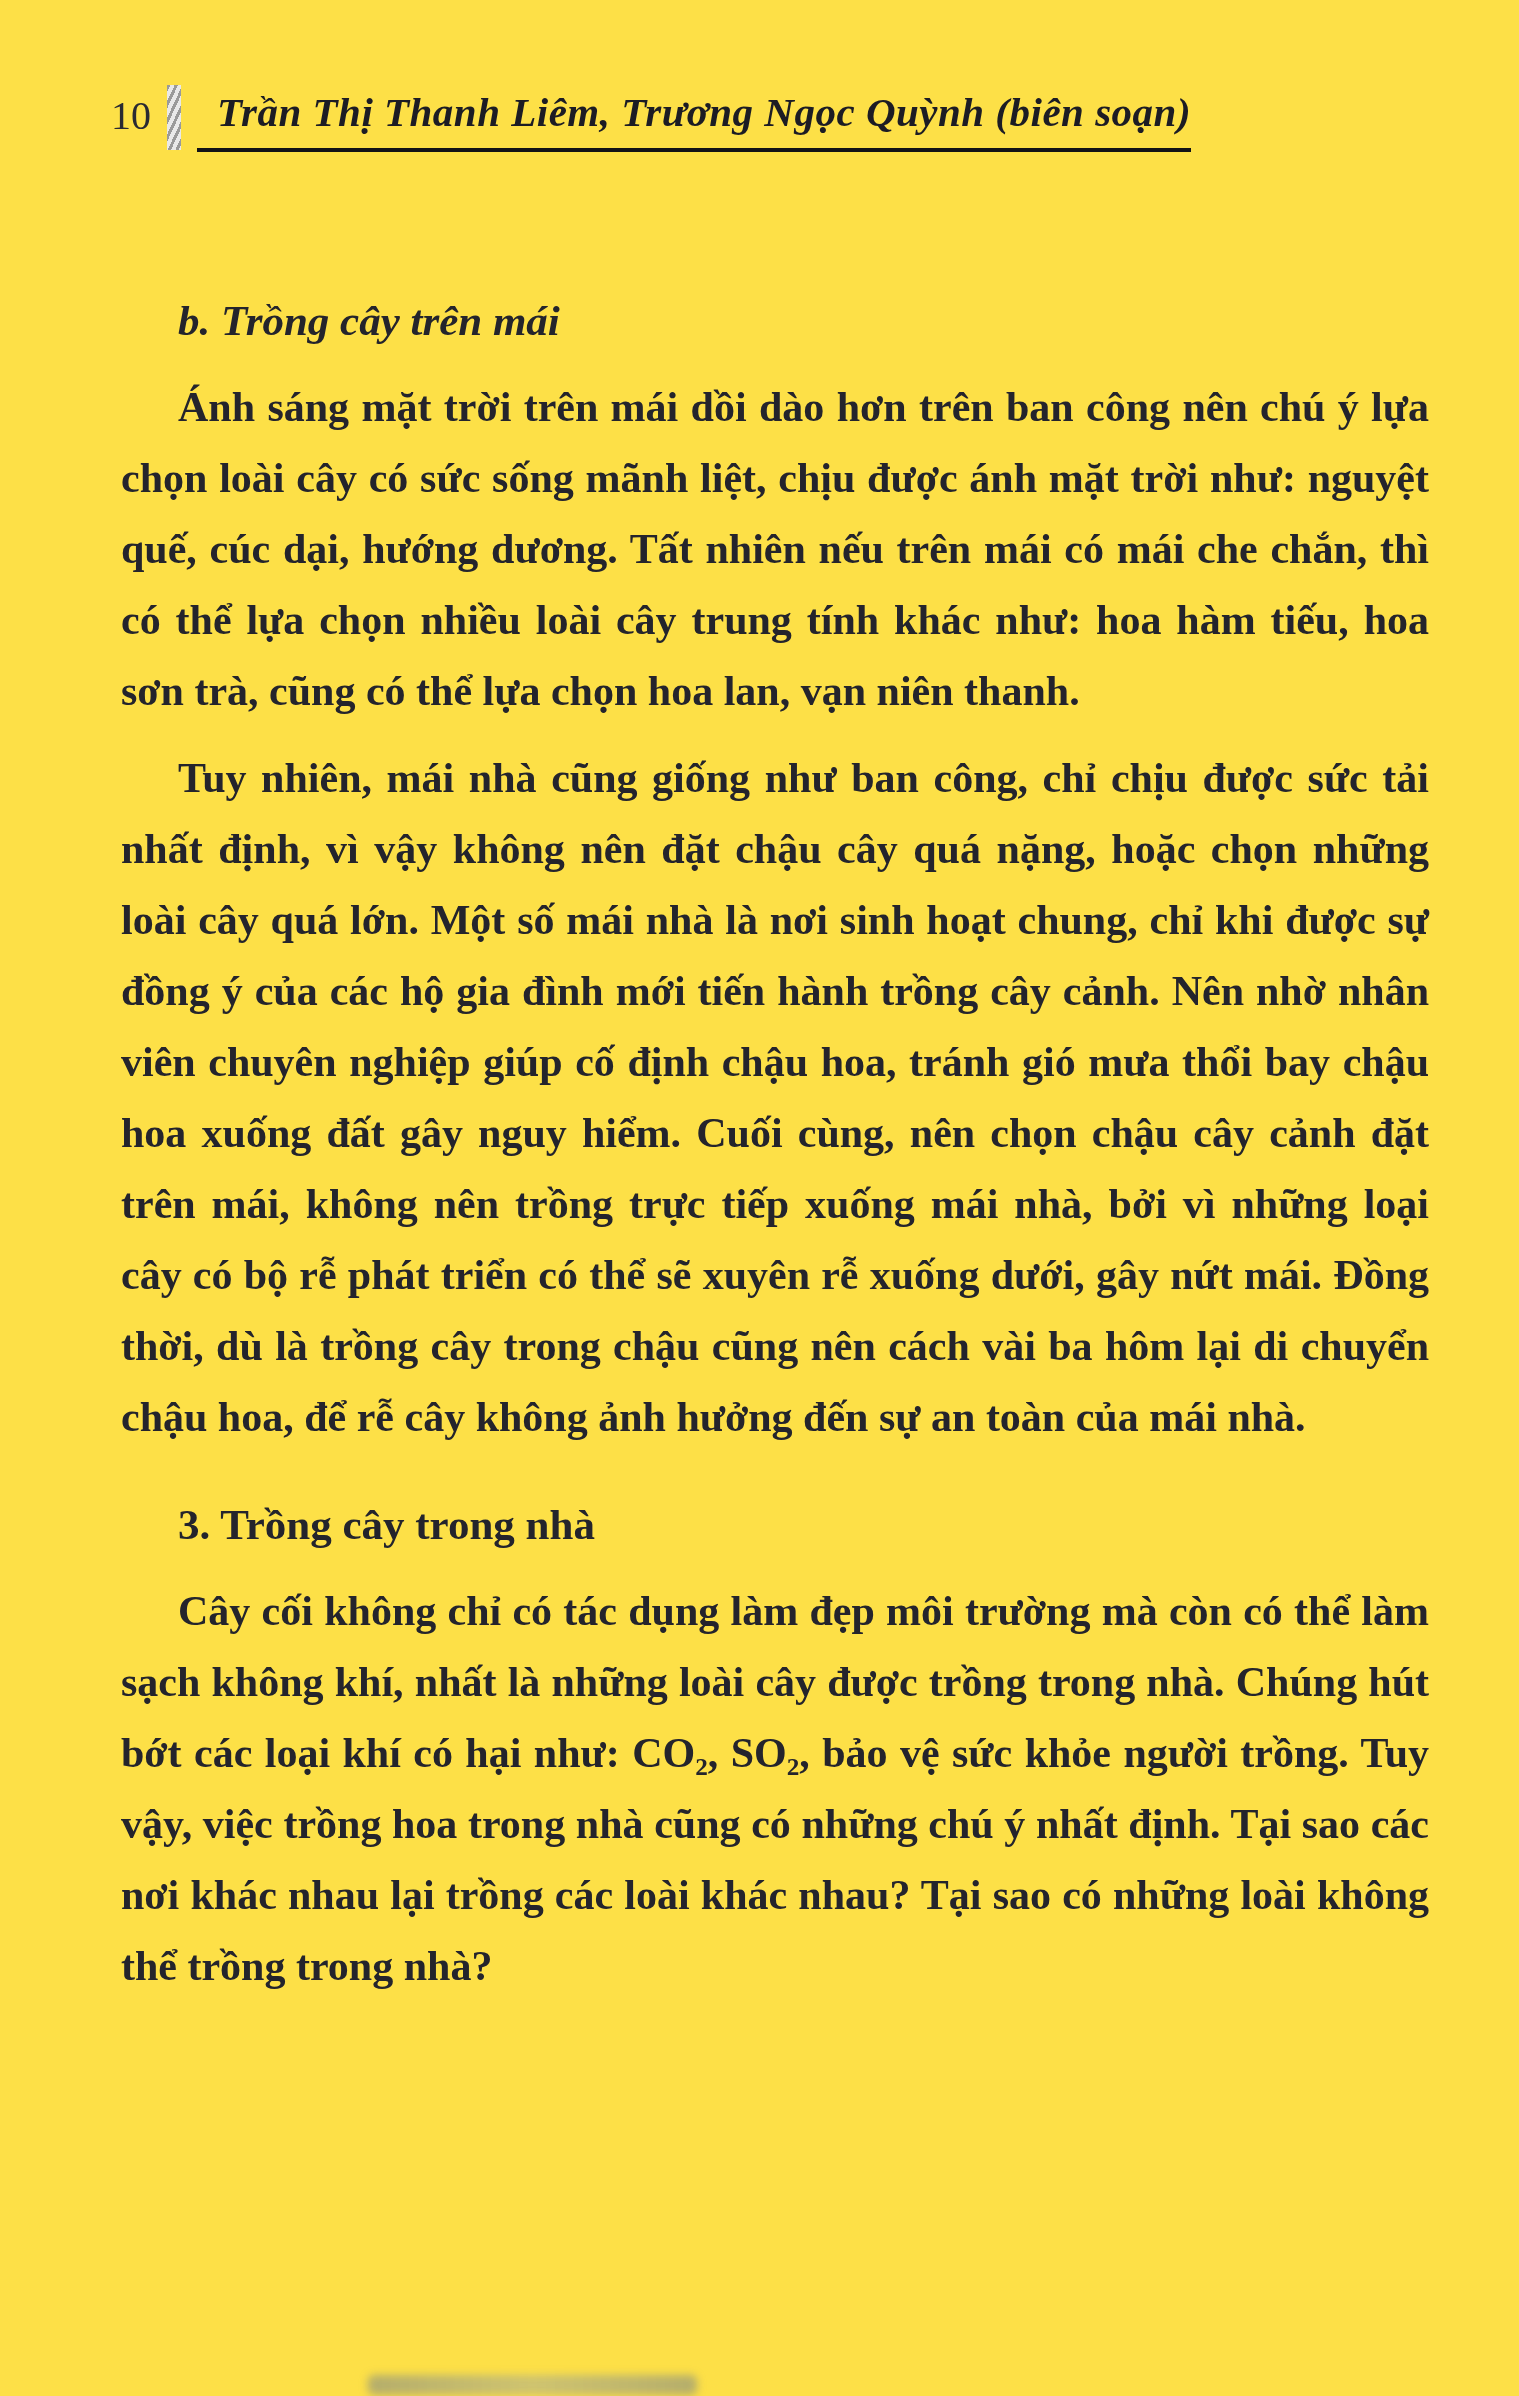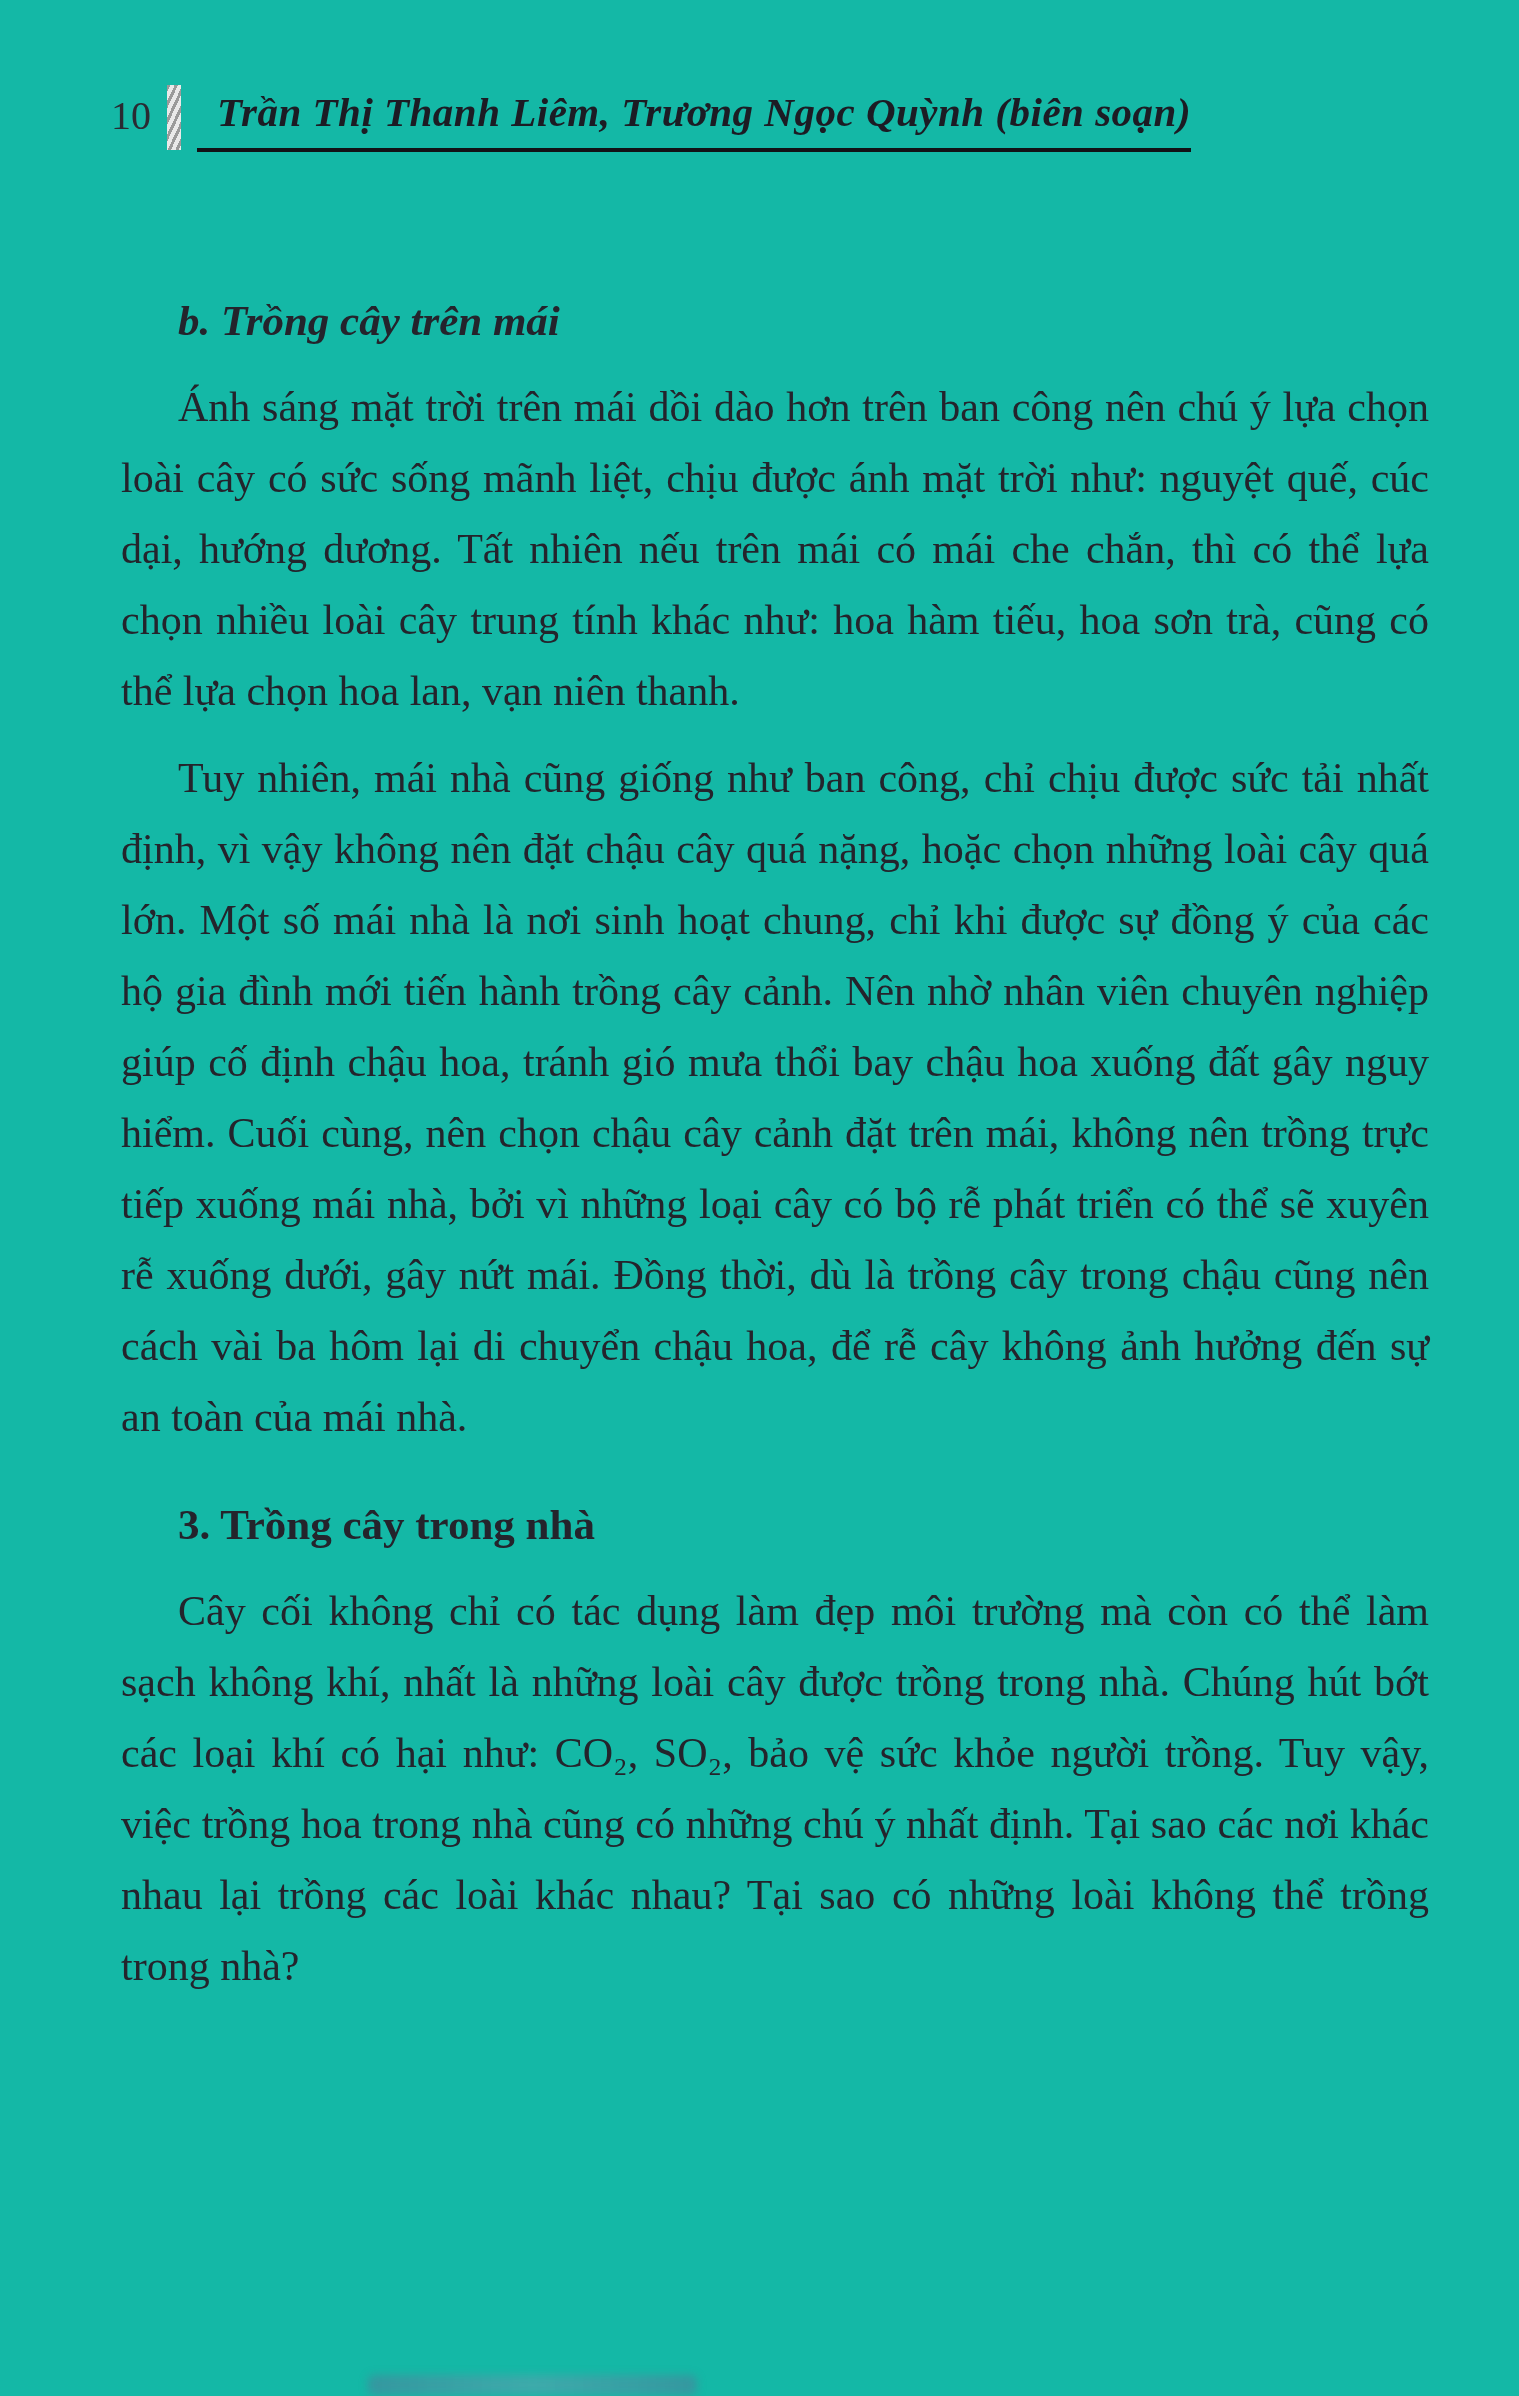--- a/index.html
+++ b/index.html
@@ -6,21 +6,21 @@
   html, body {
     margin: 0;
     padding: 0;
     background: #ffffff;
   }
   .page {
     position: relative;
     width: 1520px;
     height: 2397px;
     margin: 0 auto;
-    background: #14b8a6;
+    background: #fde047;
     font-family: "Liberation Serif", "DejaVu Serif", serif;
     color: #23232b;
     overflow: hidden;
   }
 
   
   .page-header {
     position: absolute;
     top: 85px;
     left: 111px;
@@ -85,20 +85,21 @@
     font-style: italic;
     font-weight: 600;
   }
   .heading.h-bold {
     font-style: normal;
     font-weight: 700;
   }
   .para {
     margin: 16px 0 0 0;
     text-indent: 57px;
+    font-weight: bold;
   }
 
   
   .scan-artifact {
     position: absolute;
     left: 368px;
     bottom: 2px;
     width: 329px;
     height: 20px;
     border-radius: 6px;

